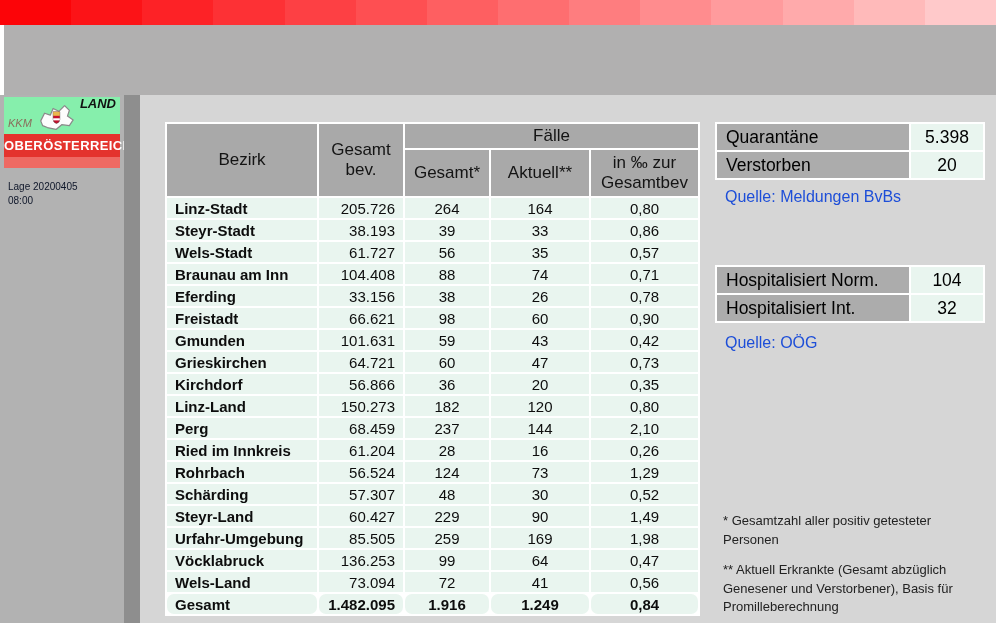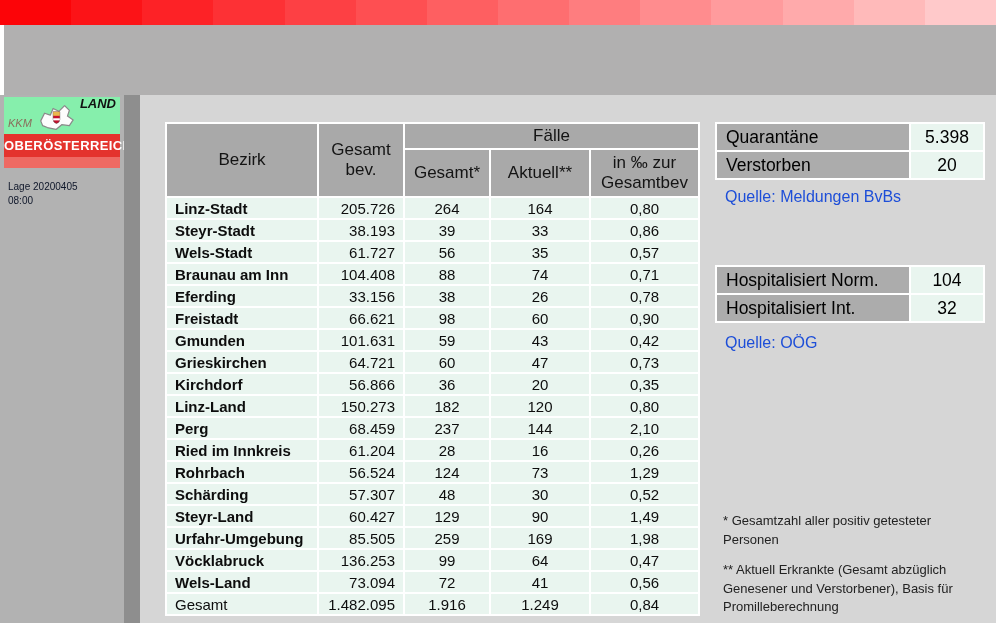--- a/index.html
+++ b/index.html
@@ -39,21 +39,21 @@
   .main { position:absolute; top:95px; left:140px; width:856px; height:528px; background:#d6d6d6; }
 
   table.data-table { position:absolute; left:25px; top:27px; border-collapse:separate; border-spacing:2px; background:#ffffff; }
   .data-table th { background:#a9a9a9; font-weight:normal; color:#141414; font-size:17px; text-align:center; line-height:1.2; padding:0 2px; }
   .data-table th.group-th { height:24px; }
   .data-table tr.subhead th { height:46px; }
   .data-table td { background:#e9f5ef; height:20px; font-size:15px; color:#0d0d0d; padding:0 8px; white-space:nowrap; }
   .data-table td.cell-bezirk { font-weight:bold; text-align:left; }
   .data-table td.cell-bev { text-align:right; }
   .data-table td.cell-center { text-align:center; }
-  .data-table tr.total-row td { font-weight:normal; }
+  .data-table tr.total-row td { font-weight:bold;border-radius:7px; }
 
   
   .right-col { position:absolute; left:575px; top:27px; width:275px; height:500px; }
   table.stat-table { border-collapse:separate; border-spacing:2px; background:#ffffff; position:absolute; left:0; }
   .stat-table td { height:26px; font-size:17.5px; color:#000000; }
   .stat-table td.stat-label { width:192px; background:#acacac; padding:1px 9px; }
   .stat-table td.stat-value { width:72px; background:#e9f5ef; text-align:center; }
   .stat-quarantine { top:0; }
   .stat-hospital { top:143px; }
   .source-note { position:absolute; left:10px; font-size:16px; color:#1d4ed8; white-space:nowrap; }
@@ -213,21 +213,21 @@
           <tr>
             <td class="cell-bezirk">Schärding</td>
             <td class="cell-bev">57.307</td>
             <td class="cell-center">48</td>
             <td class="cell-center">30</td>
             <td class="cell-center">0,52</td>
           </tr>
           <tr>
             <td class="cell-bezirk">Steyr-Land</td>
             <td class="cell-bev">60.427</td>
-            <td class="cell-center">129</td>
+            <td class="cell-center">229</td>
             <td class="cell-center">90</td>
             <td class="cell-center">1,49</td>
           </tr>
           <tr>
             <td class="cell-bezirk">Urfahr-Umgebung</td>
             <td class="cell-bev">85.505</td>
             <td class="cell-center">259</td>
             <td class="cell-center">169</td>
             <td class="cell-center">1,98</td>
           </tr>

